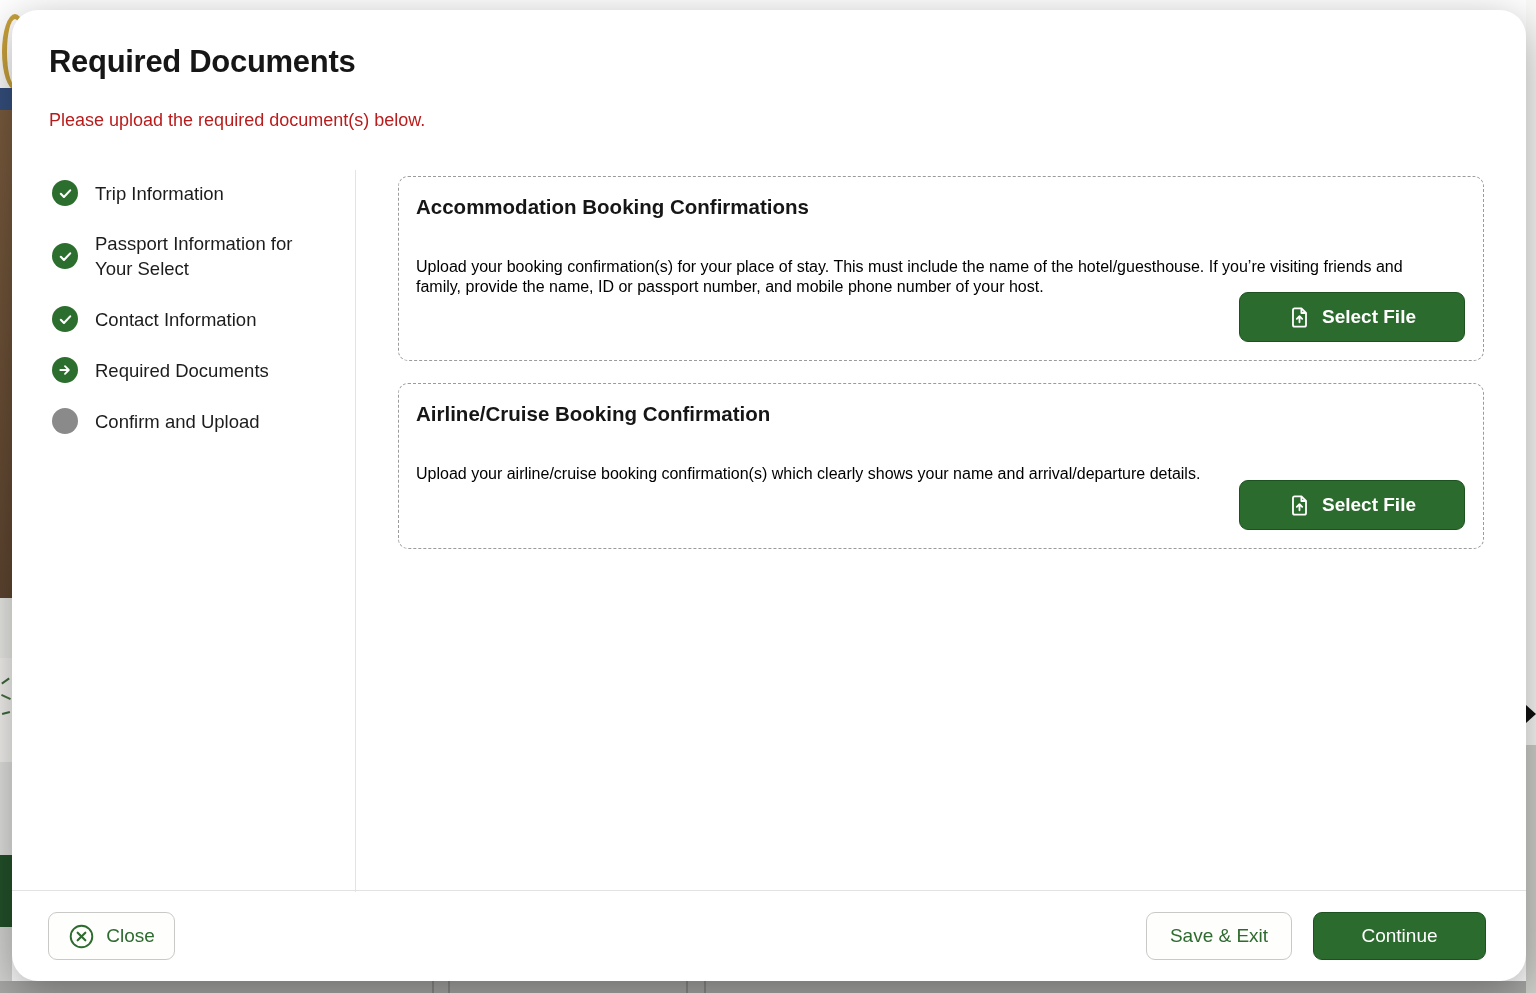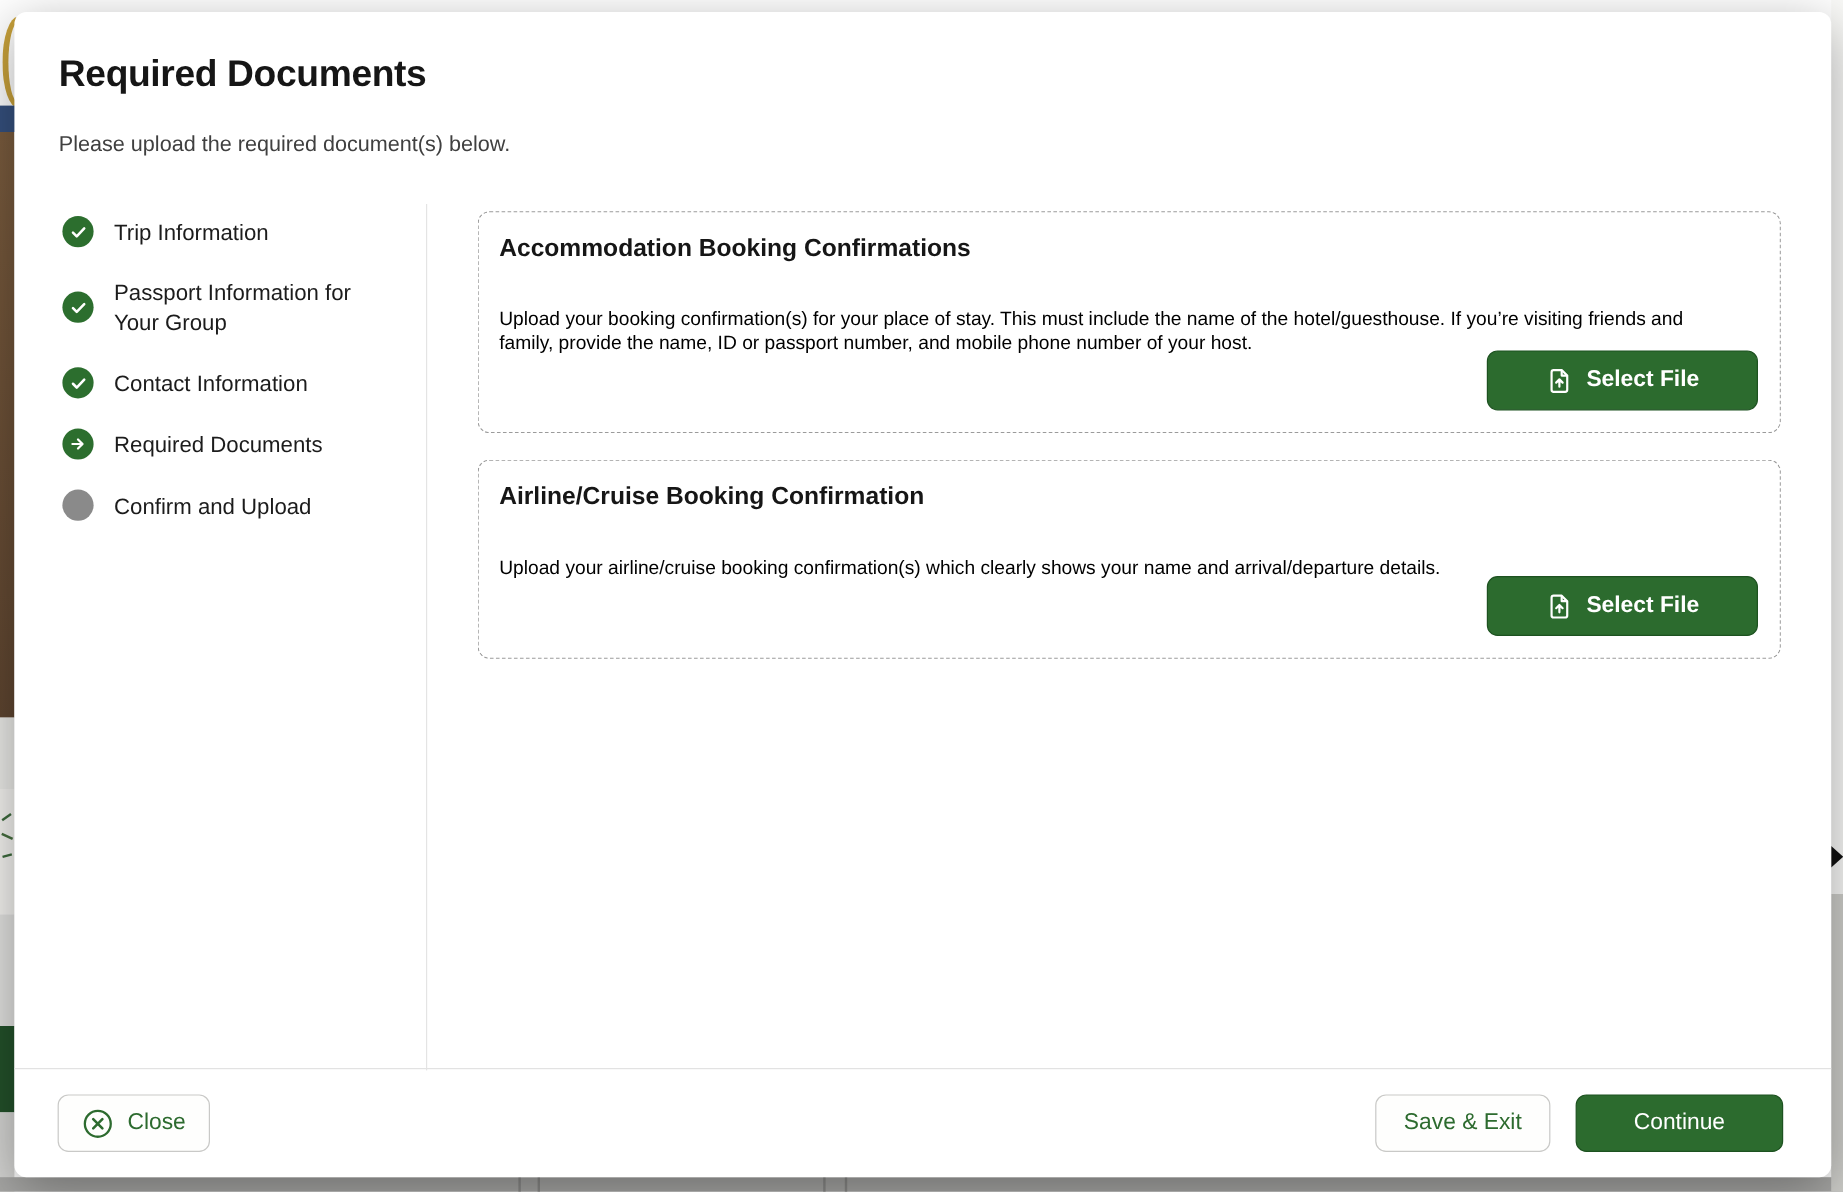--- a/index.html
+++ b/index.html
@@ -23,24 +23,24 @@
   .bg-left-gray { left:0; top:927px; width:12px; height:66px; background:#d5d5d3; }
   .bg-bottom-strip { left:0; top:981px; width:1536px; height:12px; background:#a8a8a6; }
   .bg-vline { top:981px; width:2px; height:12px; background:#8b8b89; }
   .bg-right-top { left:1526px; top:0; width:10px; height:745px; background:#fafaf8; }
   .bg-right-bottom { left:1526px; top:745px; width:10px; height:248px; background:#cfcfcb; }
   .bg-arrow { left:1526px; top:705px; width:0; height:0;
     border-top:9px solid transparent; border-bottom:9px solid transparent; border-left:10px solid #111; }
 
   
   .modal { position:absolute; left:12px; top:10px; width:1514px; height:971px;
-    background:#ffffff; border-radius:10px; box-shadow:0 12px 45px rgba(0,0,0,.35); }
+    background:#ffffff; border-radius:26px; box-shadow:0 12px 45px rgba(0,0,0,.35); }
   .modal-title { position:absolute; left:37px; top:34px; font-size:31px; font-weight:700;
     color:#161616; letter-spacing:-0.3px; }
-  .modal-subtitle { position:absolute; left:37px; top:100px; font-size:18px; color:#404040; }
+  .modal-subtitle { position:absolute; left:37px; top:100px; font-size:18px; color:#b91c1c; }
 
   
   .stepper { position:absolute; left:40px; top:170px; width:280px;
     display:flex; flex-direction:column; gap:25px; }
   .step { display:flex; align-items:center; gap:17px; cursor:pointer; }
   .step-dot { width:26px; height:26px; border-radius:50%; flex:0 0 26px;
     display:flex; align-items:center; justify-content:center; }
   .step-dot.complete, .step-dot.current { background:var(--step-complete-green); }
   .step-dot.upcoming { background:var(--step-upcoming-gray); }
   .step-label { font-size:18.5px; color:#1c1c1c; line-height:25px; max-width:235px; }
@@ -112,21 +112,21 @@
       </span>
       <span class="step-label">Trip Information</span>
     </div>
 
     <div class="step">
       <span class="step-dot complete">
         <svg class="icon-svg" width="15" height="15" viewBox="0 0 24 24">
             <path d="M4.5 12.5l5 5L19.5 7" fill="none" stroke="#fff" stroke-width="3.4" stroke-linecap="round" stroke-linejoin="round"></path>
           </svg>
       </span>
-      <span class="step-label">Passport Information for Your Group</span>
+      <span class="step-label">Passport Information for Your Select</span>
     </div>
 
     <div class="step">
       <span class="step-dot complete">
         <svg class="icon-svg" width="15" height="15" viewBox="0 0 24 24">
             <path d="M4.5 12.5l5 5L19.5 7" fill="none" stroke="#fff" stroke-width="3.4" stroke-linecap="round" stroke-linejoin="round"></path>
           </svg>
       </span>
 
       <span class="step-label">Contact Information</span>

